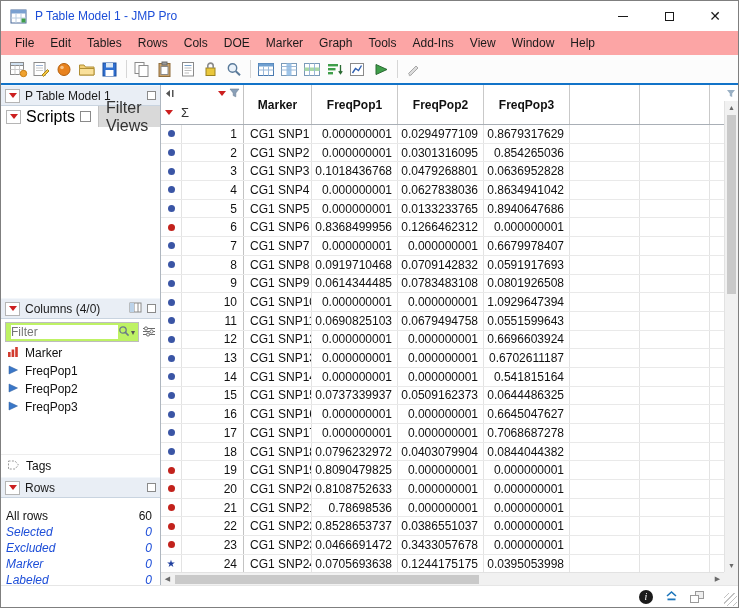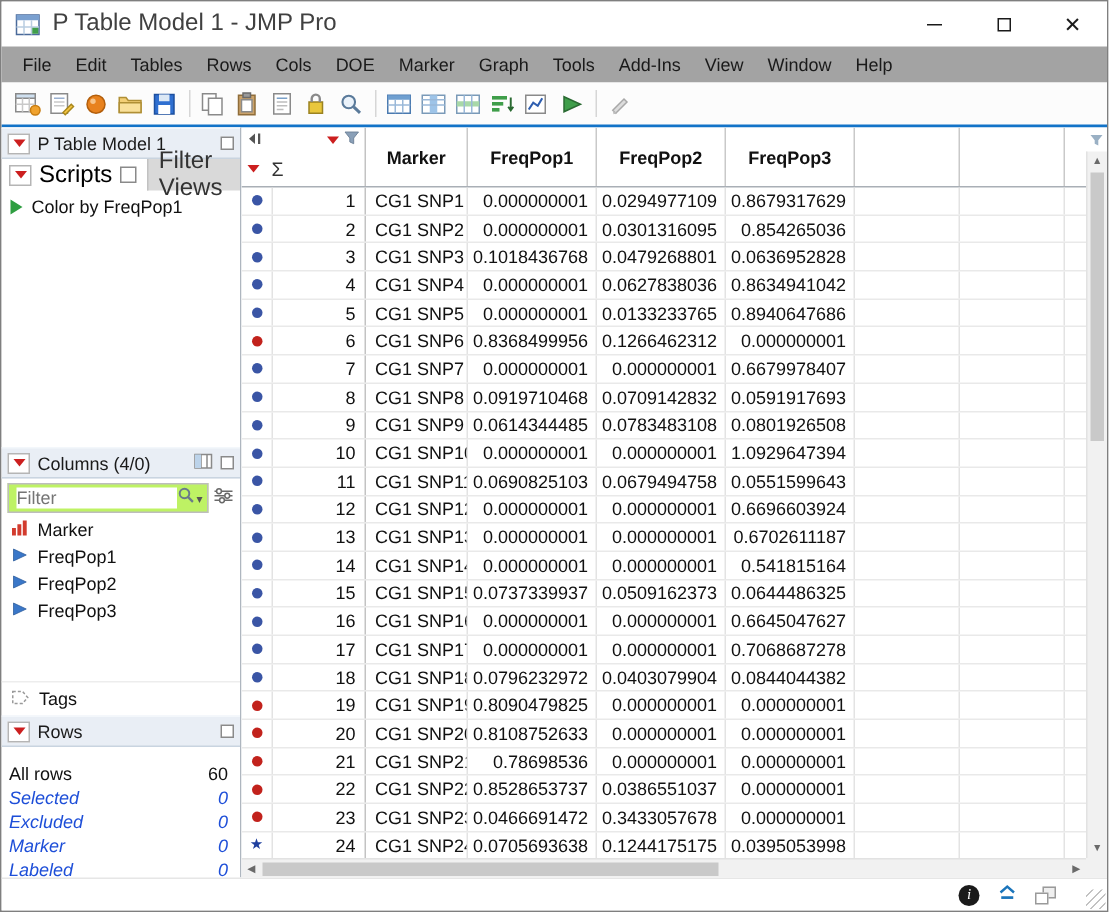--- a/index.html
+++ b/index.html
@@ -3,29 +3,29 @@
 <meta charset="utf-8">
 <style>
   * { box-sizing: border-box; margin: 0; padding: 0; }
   body { background:#d4d4d4; font-family:"Liberation Sans", sans-serif; }
   .window { width:739px; height:608px; background:#fff; border:1px solid #7f7f7f;
             display:flex; flex-direction:column; overflow:hidden; position:relative; }
 
   
   .titlebar { height:30px; flex:0 0 auto; display:flex; align-items:center; background:#fff; }
   .app-icon { margin:0 7px 0 9px; display:flex; }
-  .title { font-size:16px; color:#404040; }
+  .title { font-size:12px; color:#1d4ed8; }
   .win-controls { margin-left:auto; display:flex; height:100%; }
   .win-btn { width:46px; display:flex; align-items:center; justify-content:center; color:#1a1a1a; font-size:12px; }
   .min-glyph { display:inline-block; width:10px; border-top:1px solid #1a1a1a; }
   .max-glyph { display:inline-block; width:9px; height:9px; border:1px solid #1a1a1a; }
   .close-glyph { font-size:14px; line-height:1; }
 
   
-  .menubar { height:24px; flex:0 0 auto; display:flex; align-items:center; padding-left:6px; background:#a3a3a3; }
+  .menubar { height:24px; flex:0 0 auto; display:flex; align-items:center; padding-left:6px; background:#fca5a5; }
   .menu-item { padding:4px 8px; font-size:12px; color:#1a1a1a; }
 
   
   .toolbar { height:28px; flex:0 0 auto; display:flex; align-items:center; padding-left:6px; background:#fcfcfc; }
   .tb-icon { width:23px; height:23px; display:flex; align-items:center; justify-content:center; border-radius:2px; }
   .tb-sep { width:1px; height:18px; background:#d6d6d6; margin:0 4px; }
   .blue-divider { height:2px; background:#1273c8; flex:0 0 auto; }
 
   
   .content { flex:1; display:flex; min-height:0; }
@@ -302,24 +302,20 @@
           <span class="box-icon"></span>
         </div>
         <div class="scripts-row">
           <span class="red-tri-btn">
               <span class="red-tri"></span>
             </span>
           <span>Scripts</span>
           <span class="checkbox"></span>
           <span class="filter-views-tab">Filter Views</span>
         </div>
-        <div class="script-item">
-          <span class="green-tri"></span>
-          <span>Color by FreqPop1</span>
-        </div>
       </div>
 
       <div class="panel p2">
         <div class="panel-hd">
           <span class="red-tri-btn">
               <span class="red-tri"></span>
             </span>
           <span>Columns (4/0)</span>
           <span class="spacer"></span>
           <span><svg width="13" height="11">

